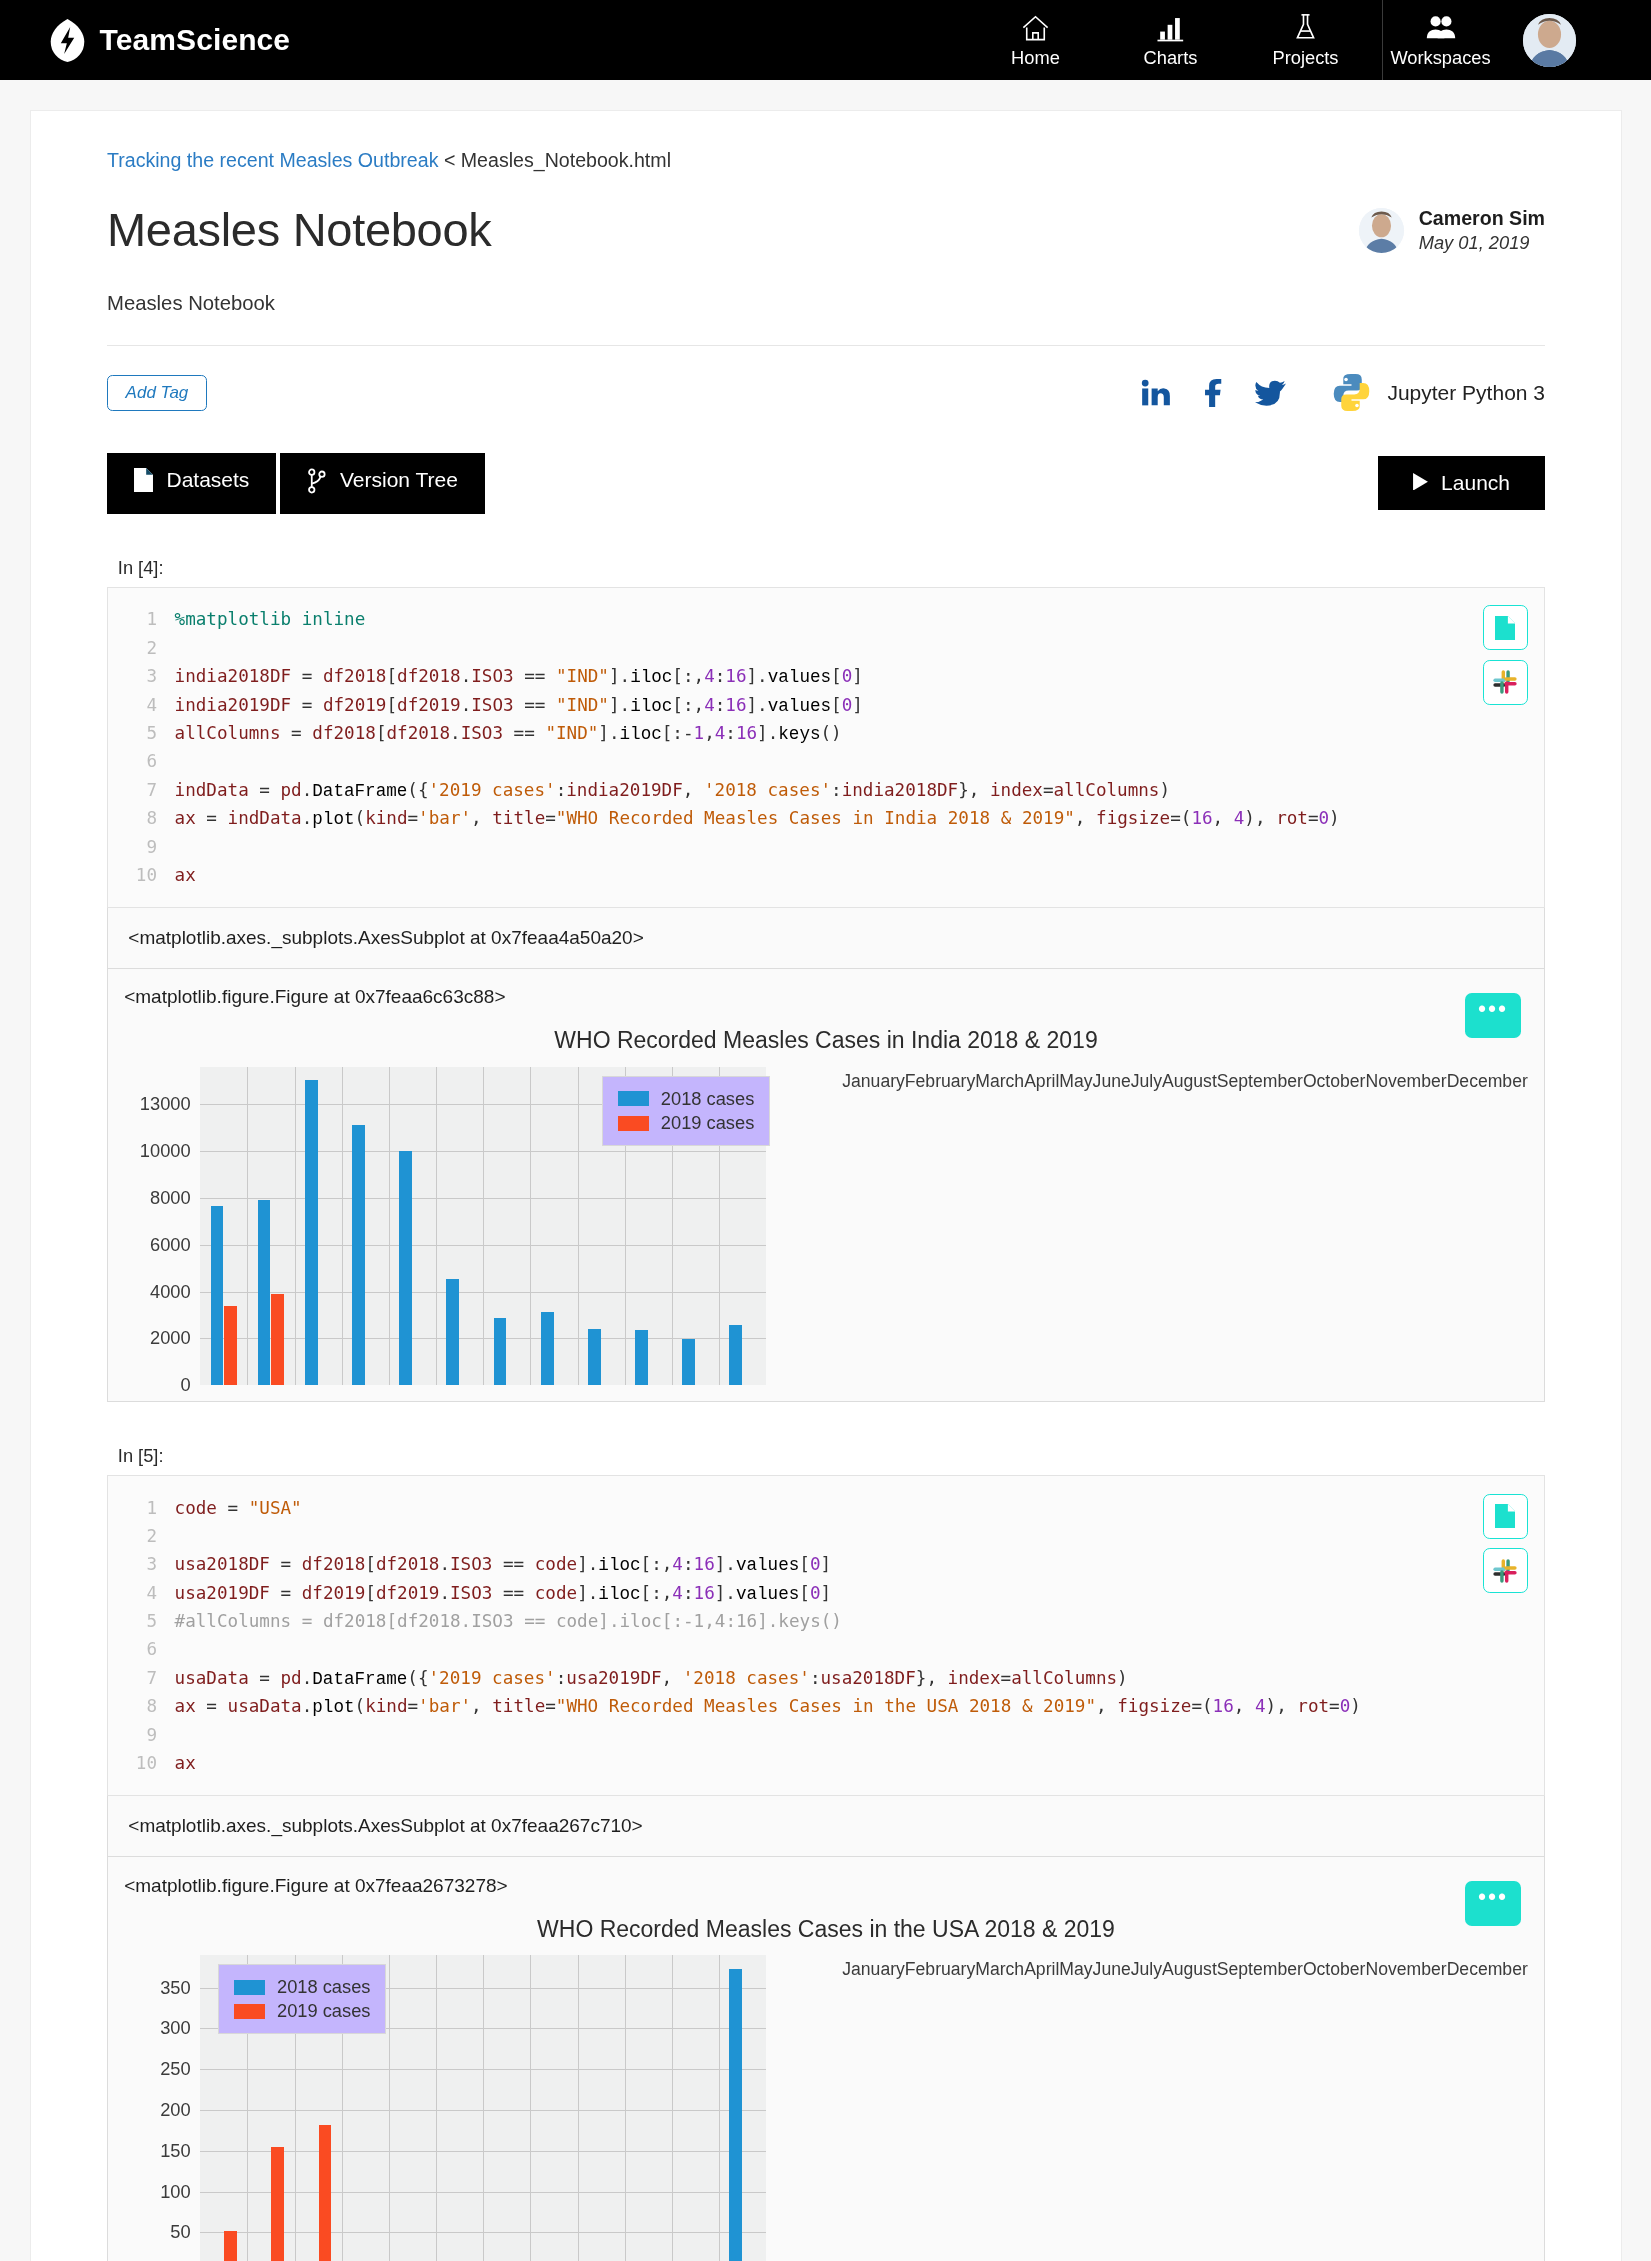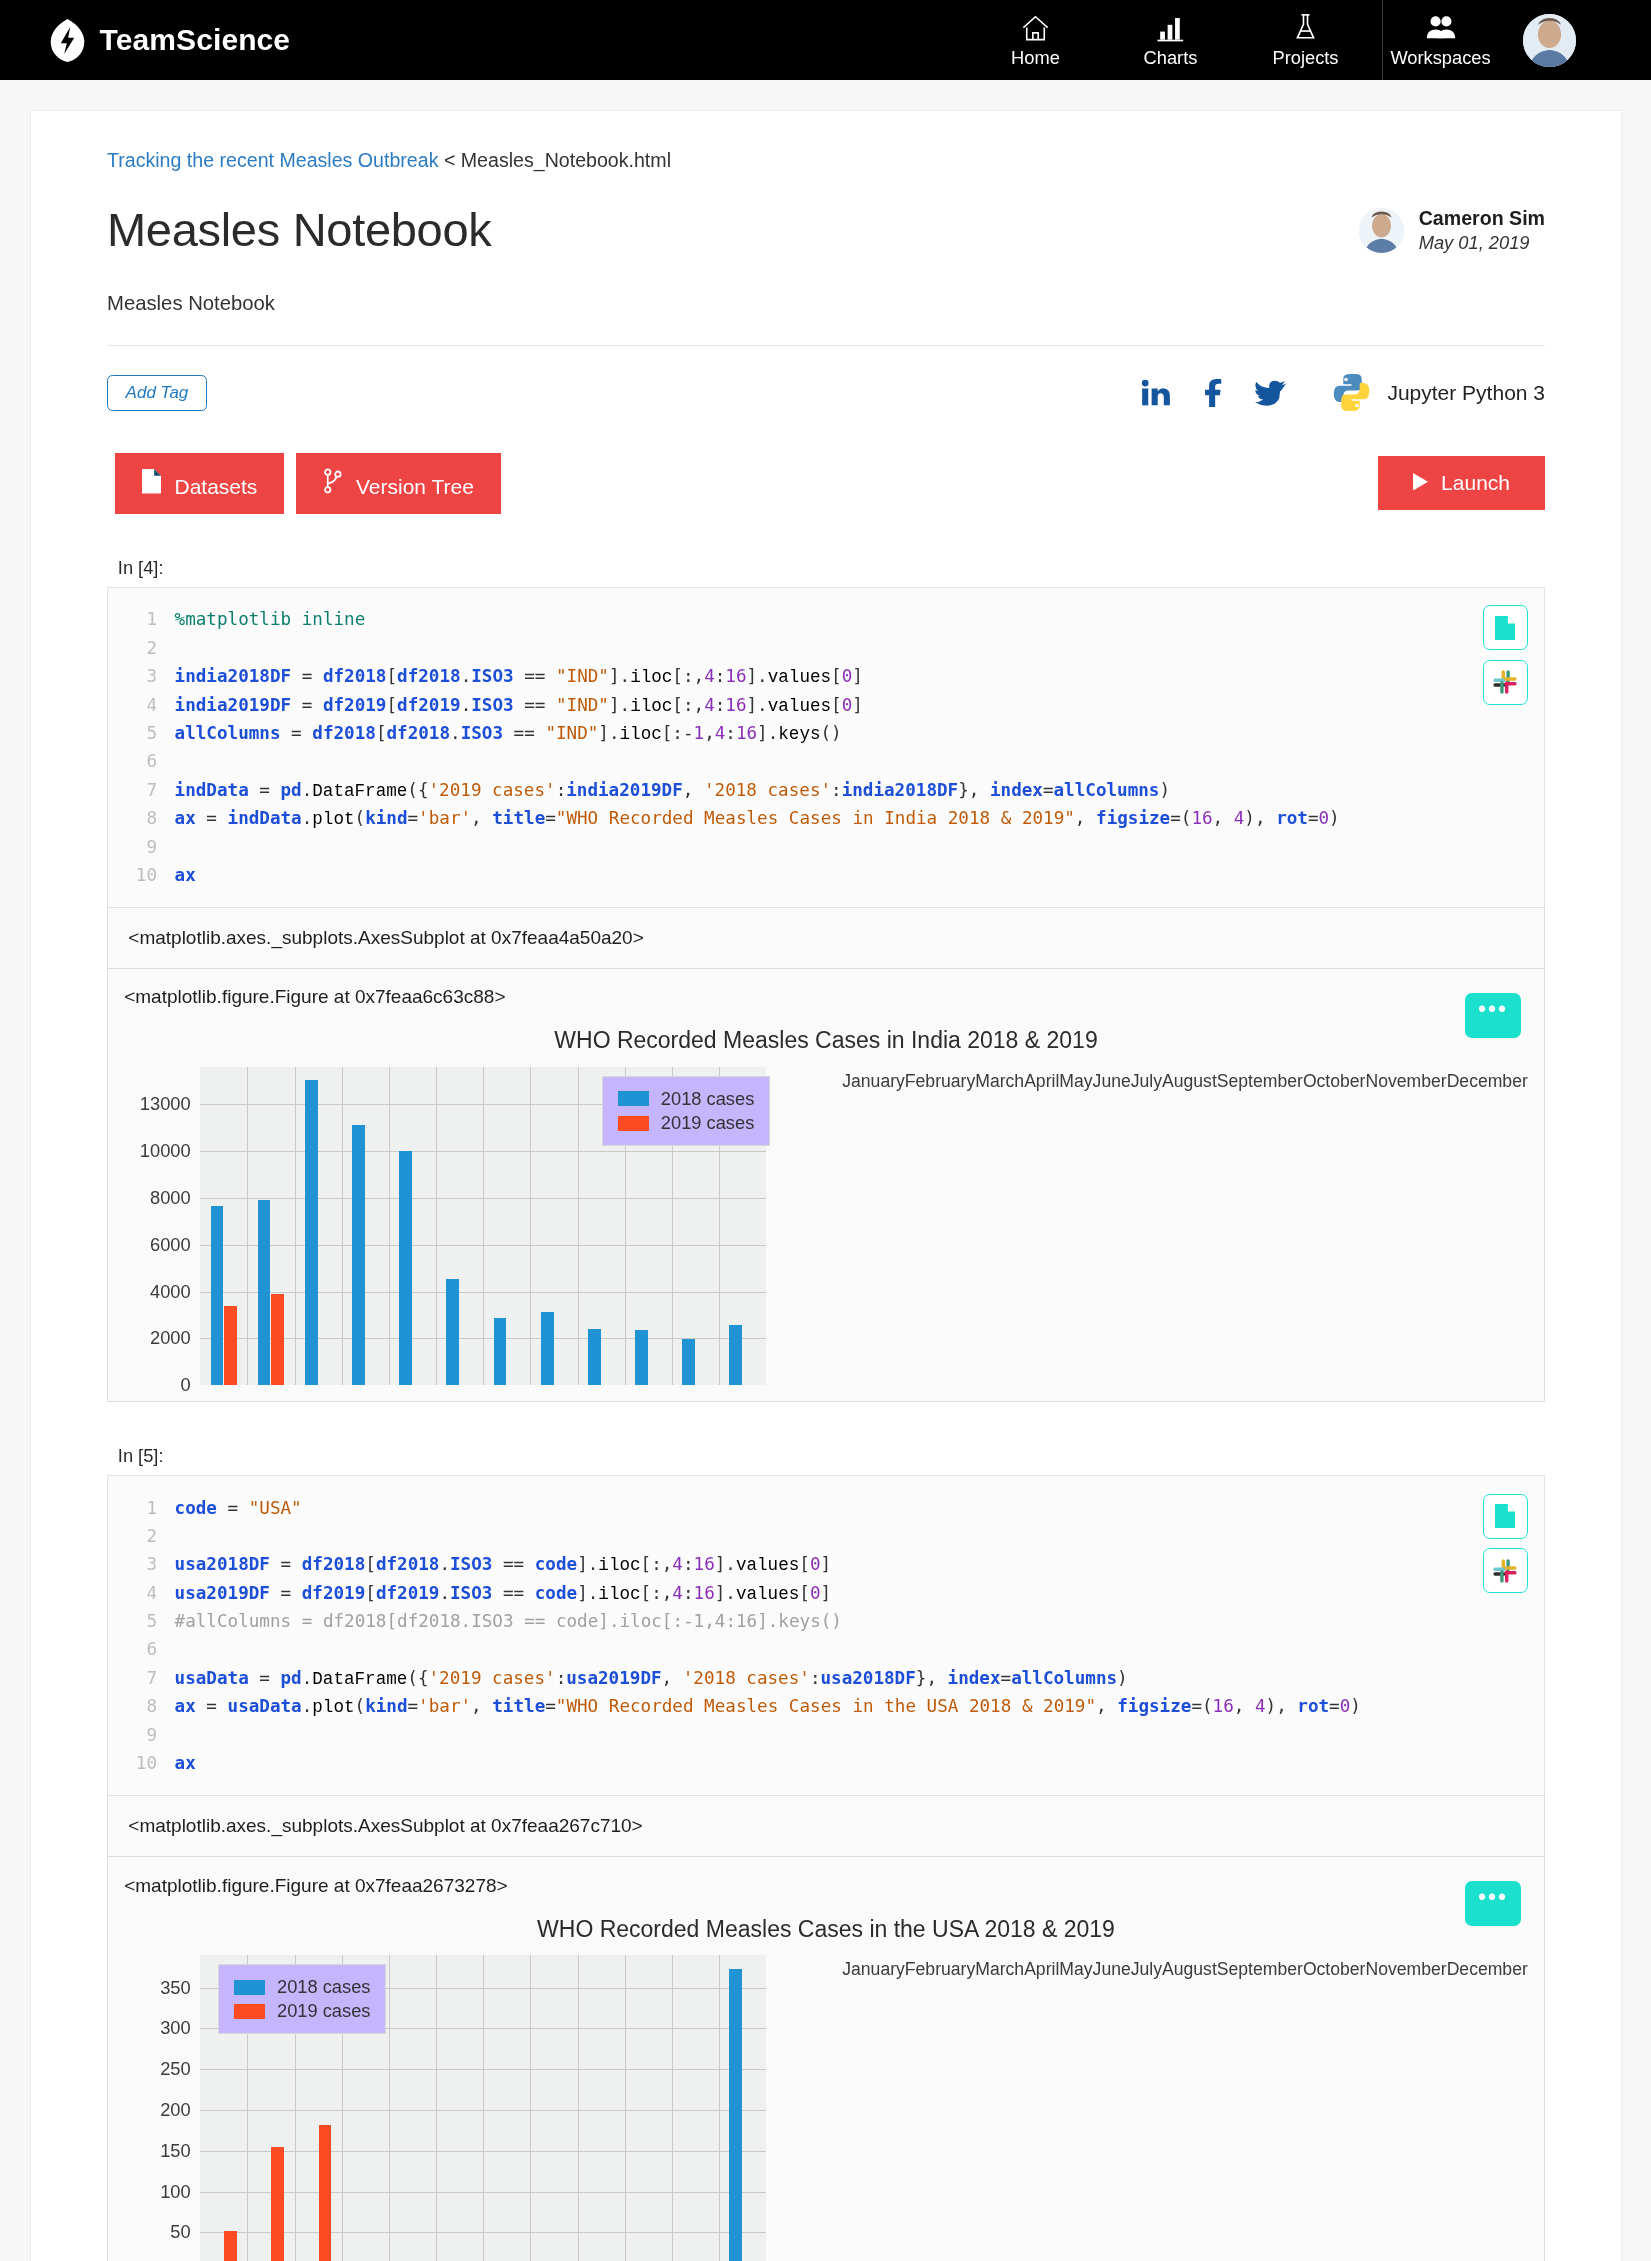--- a/index.html
+++ b/index.html
@@ -65,36 +65,36 @@
     font-weight:400; cursor:pointer;
   }
   .socials{ display:flex; align-items:center; gap:27px; }
   .soc{ width:31px; height:31px; display:flex; align-items:center; justify-content:center; }
   .kernel{ display:flex; align-items:center; gap:15px; margin-left:45px;}
   .kernel-label{ font-size:21px; font-weight:300; color:#222; }
 
   .btnrow{ display:flex; align-items:center; justify-content:space-between; margin-top:38px;}
   .btn-group{ display:flex; gap:4.1px; }
   .btn{
-    background:#ef4444; color:#fff; border:none; font-size:21px; font-weight:400;
-    padding:15px 27px; display:flex; align-items:flex-end; gap:13.5px; cursor:pointer;margin-left:8px;
+    background:#000000; color:#fff; border:none; font-size:21px; font-weight:400;
+    padding:15px 27px; display:flex; align-items:flex-start; gap:13.5px; cursor:pointer;
   }
   .btn.launch{ padding:15px 35px; }
 
   
   .cells{ margin-top:43px; padding-bottom:27px;}
   .in-label{ font-size:18.3px; color:#2a2a2a; margin:0 0 8.1px 10.8px; font-weight:400;}
   .cell{ position:relative; border:0.7px solid #e3e3e3; background:#fbfbfb; }
   .code{
     font-family:"DejaVu Sans Mono", monospace; font-size:17.6px; line-height:28.4px;
     padding:17.6px 0 17.6px 0; overflow:hidden; white-space:pre;
   }
   .cl{ display:block; height:28.4px; }
   .ln{ display:inline-block; width:49px; text-align:right; color:#bdbdbd; margin-right:17.6px; }
-  .t-mag{color:#0a7f6d;} .t-var{color:#1d4ed8;font-weight:bold;} .t-str{color:#bf5b08;}
+  .t-mag{color:#0a7f6d;} .t-var{color:#7f1d1d;} .t-str{color:#bf5b08;}
   .t-num{color:#8b2fb8;} .t-op{color:#333;} .t-com{color:#a0a0a0;} .t-fn{color:#000000;font-family:Liberation Mono, monospace;}
 
   .cellicons{ position:absolute; right:16.2px; top:17.6px; display:flex; flex-direction:column; gap:9.5px;}
   .cellicon{
     width:45px; height:45px; border:1.4px solid #19e3d4; border-radius:6.8px; background:#fff;
     display:flex; align-items:center; justify-content:center; cursor:pointer;
   }
 
   .outbox{ border:0.7px solid #dcdcdc; border-top:none; background:#fafafa; padding:19px 20.3px; }
   .outtext{ font-size:19px; color:#1e1e1e; font-weight:300; }

